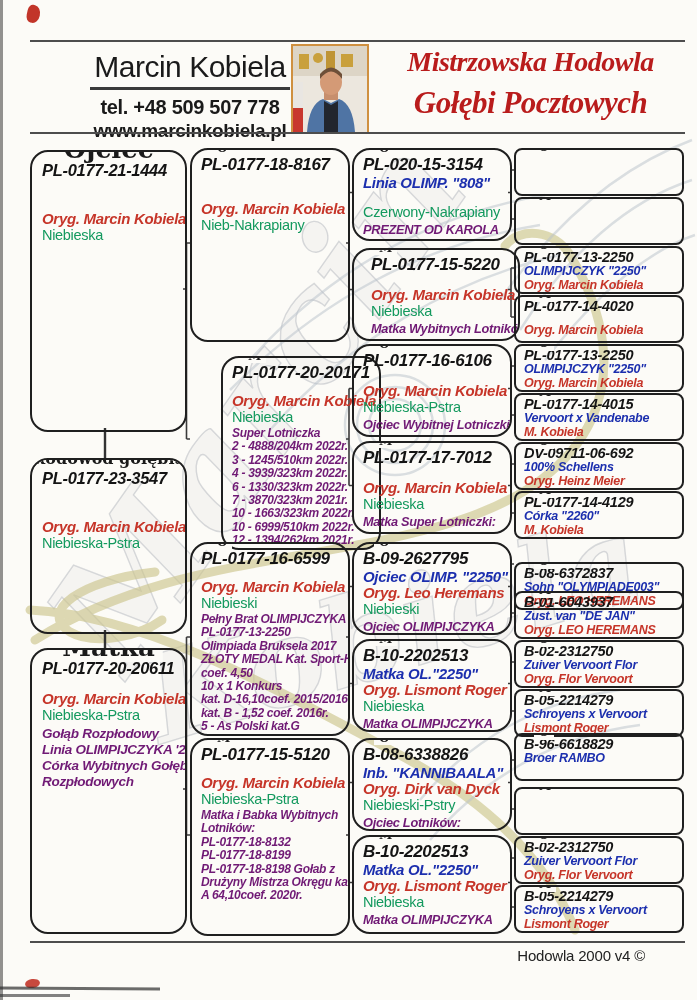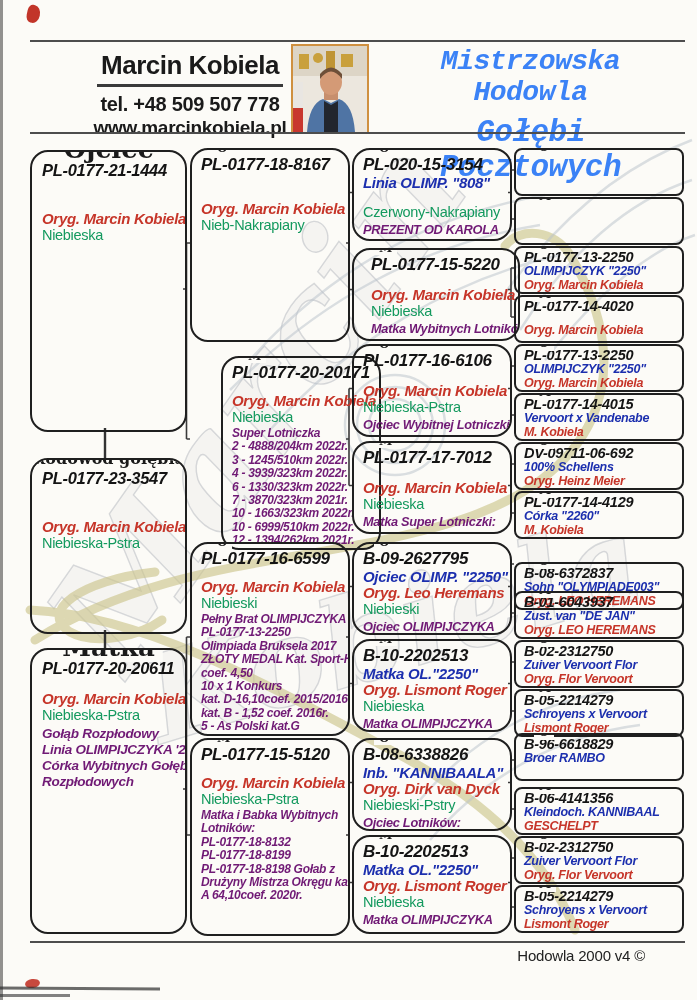--- a/index.html
+++ b/index.html
@@ -8,26 +8,26 @@
   
   .edge-left{position:absolute;left:0;top:0;width:3px;height:1000px;background:#3a3a3a;opacity:.55;}
   .blob-red-tl{position:absolute;left:27px;top:5px;width:13px;height:18px;background:#c23529;border-radius:40% 60% 55% 45%;transform:rotate(12deg);}
   .blob-red-bl{position:absolute;left:25px;top:979px;width:15px;height:9px;background:#c23529;border-radius:50%;transform:rotate(-8deg);opacity:.9;}
   .streak1{position:absolute;left:0;top:987px;width:160px;height:3px;background:#2e2e2e;opacity:.7;transform:rotate(.4deg);}
   .streak2{position:absolute;left:0;top:994px;width:70px;height:3px;background:#2e2e2e;opacity:.6;}
   
   .rule{position:absolute;left:30px;width:655px;height:2px;background:#4d4d4d;}
   
   .hdr-left{position:absolute;left:55px;top:50px;width:270px;text-align:center;}
-  .h-name{display:inline-block;font-size:26px;font-weight:bold;letter-spacing:-0.5px;border-bottom:3px solid #3a3a3a;padding:0 4px 3px;}
+  .h-name{display:inline-block;font-size:30px;font-weight:normal;letter-spacing:-0.5px;border-bottom:3px solid #3a3a3a;padding:0 4px 3px;}
   .h-phone{margin-top:6px;font-size:20px;font-weight:bold;letter-spacing:-0.3px;}
   .h-site{margin-top:1px;font-size:19px;font-weight:bold;letter-spacing:-0.3px;}
   .photo{position:absolute;left:291px;top:44px;width:74px;height:86px;border:2px solid #cf9040;background:#ece7de;}
   .hdr-right{position:absolute;left:378px;top:46px;width:305px;text-align:center;
-             font-family:Liberation Mono, monospace;font-style:italic;font-weight:bold;color:#3b82f6;}
+             font-family:Liberation Serif, serif;font-style:italic;font-weight:bold;color:#b91c1c;}
   .h-t1{font-size:28px;letter-spacing:-0.5px;}
   .h-t2{font-size:31px;margin-top:7px;letter-spacing:-0.5px;}
   
   .wm{position:absolute;z-index:1;pointer-events:none;font-family:"DejaVu Serif",serif;font-style:italic;font-weight:bold;
       color:rgba(150,158,168,0.07);-webkit-text-stroke:1.4px rgba(148,156,166,0.35);white-space:nowrap;}
   .wm1{left:12px;top:598px;font-size:150px;transform:rotate(-55deg);transform-origin:0 0;}
   .wm2{left:128px;top:636px;font-size:120px;transform:rotate(-17deg);transform-origin:0 0;}
   .wm-svg{position:absolute;left:0;top:0;z-index:1;pointer-events:none;}
   
   .box{position:absolute;border:2px solid #1f1f1f;border-radius:18px;background:transparent;z-index:3;overflow:hidden;}
@@ -411,25 +411,20 @@
   </div>
   <div class="box col4" style="top:733px;height:44px;">
     <span class="sex">O</span>
     <div class="lines">
         <div class="l-ring">B-96-6618829</div>
         <div class="l-blue">Broer RAMBO</div>
       </div>
   </div>
   <div class="box col4" style="top:787px;height:44px;">
     <span class="sex">M</span>
-    <div class="lines">
-        <div class="l-ring">B-06-4141356</div>
-        <div class="l-blue">Kleindoch. KANNIBAAL</div>
-        <div class="l-red">GESCHELPT</div>
-      </div>
   </div>
   <div class="box col4" style="top:836px;height:44px;">
     <span class="sex">O</span>
     <div class="lines">
         <div class="l-ring">B-02-2312750</div>
         <div class="l-blue">Zuiver Vervoort Flor</div>
         <div class="l-red">Oryg. Flor Vervoort</div>
       </div>
   </div>
   <div class="box col4" style="top:885px;height:44px;">

